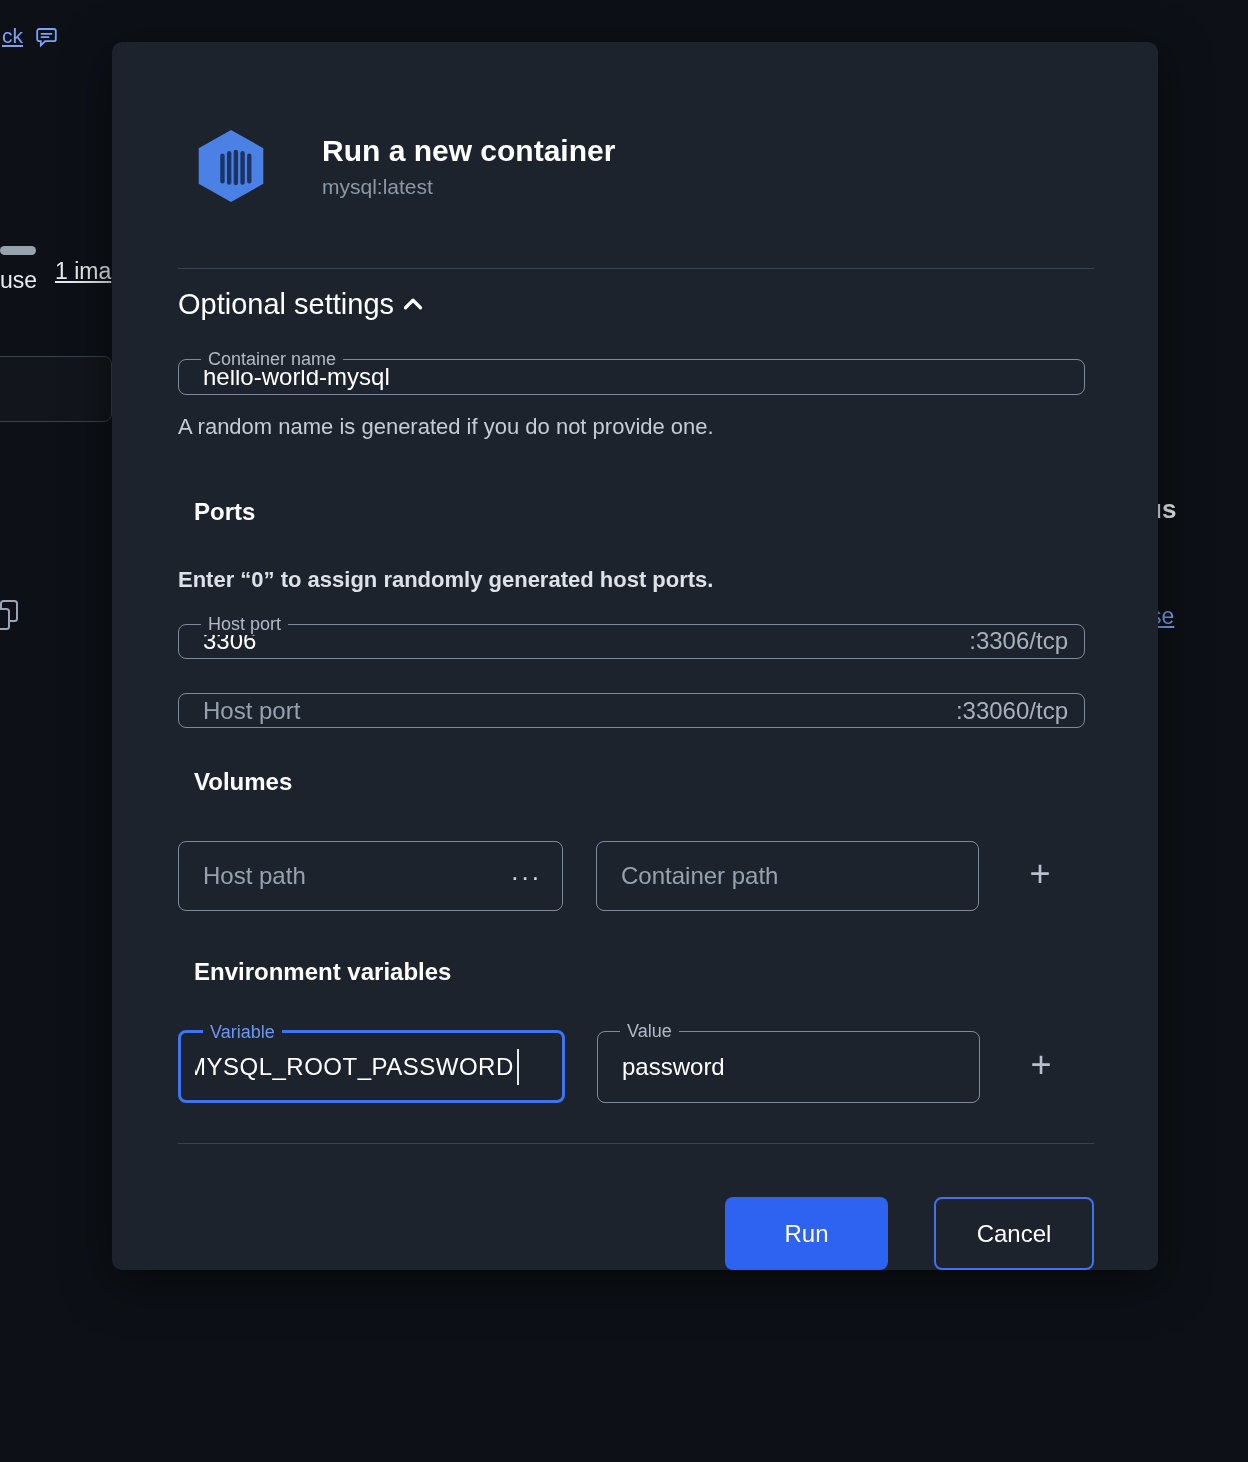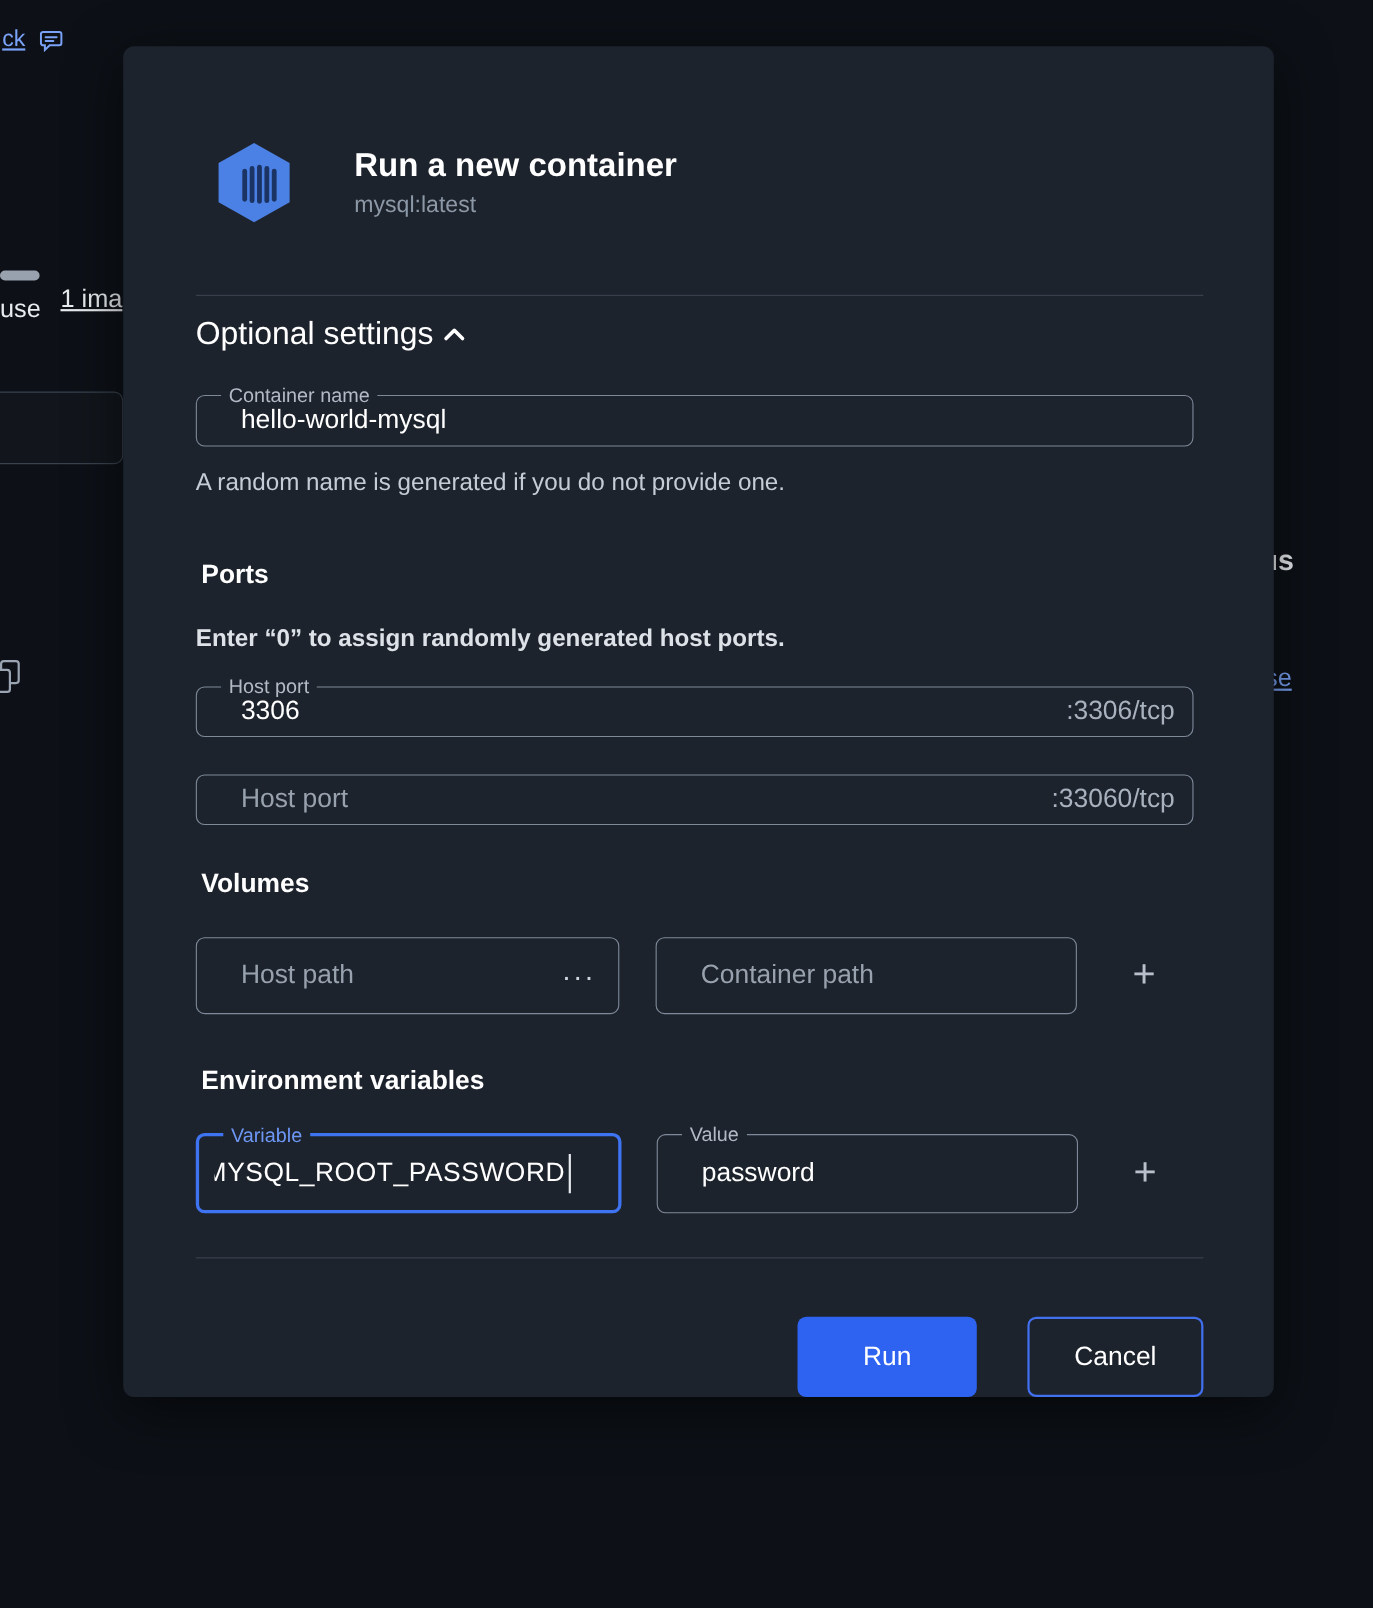--- a/index.html
+++ b/index.html
@@ -31,33 +31,33 @@
   .app-icon{width:78px;height:78px;flex:0 0 auto;}
   .title{font-size:30px;font-weight:700;color:#ffffff;line-height:1.2;margin-bottom:6px;}
   .subtitle{font-size:21px;color:#8d98a7;}
   .divider{height:1px;background:#3b434f;margin-top:63px;flex:0 0 auto;}
   .divider2{margin-top:40px;}
 
   .section-row{display:flex;justify-content:flex-start;align-items:center;margin-top:16px;height:42px;}
   .opt-heading{font-size:29px;font-weight:400;color:#ffffff;margin:0;}
   .collapse-btn{background:none;border:none;padding:4px;cursor:pointer;line-height:0;}
 
-  .section-h{font-size:24px;font-weight:700;color:#ffffff;margin:5px;line-height:28px;}
+  .section-h{font-size:24px;font-weight:700;color:#ffffff;margin:16px;line-height:28px;}
   .ports-h{margin-top:58px;}
   .vol-h{margin-top:40px;}
   .env-h{margin-top:47px;}
 
   .helper{margin-top:19px;font-size:22px;color:#c6ccd5;line-height:26px;}
   .hint{margin-top:24px;font-size:22px;color:#dde2e8;line-height:28px;font-weight:bold;}
 
   
   .tfield{
     position:relative;border:1px solid #7e8a9a;border-radius:8px;height:71px;
     display:flex;align-items:center;box-sizing:border-box;
-    padding:0 16px 0 40px;background:transparent;cursor:text;
+    padding:0 16px 0 24px;background:transparent;cursor:text;
   }
   .tfield.full{margin-right:9px;}
   .flabel{
     position:absolute;top:-11px;left:22px;background:#1d232d;padding:0 7px;
     font-size:18px;color:#b3bac6;line-height:21px;white-space:nowrap;
   }
   .flabel.blue{color:#6d97f5;}
   .tvalue{font-size:24px;color:#ffffff;white-space:nowrap;overflow:hidden;flex:1;}
   .tvalue.placeholder{color:#98a2ae;}
   .suffix{font-size:24px;color:#a8b1be;white-space:nowrap;margin-left:12px;}

